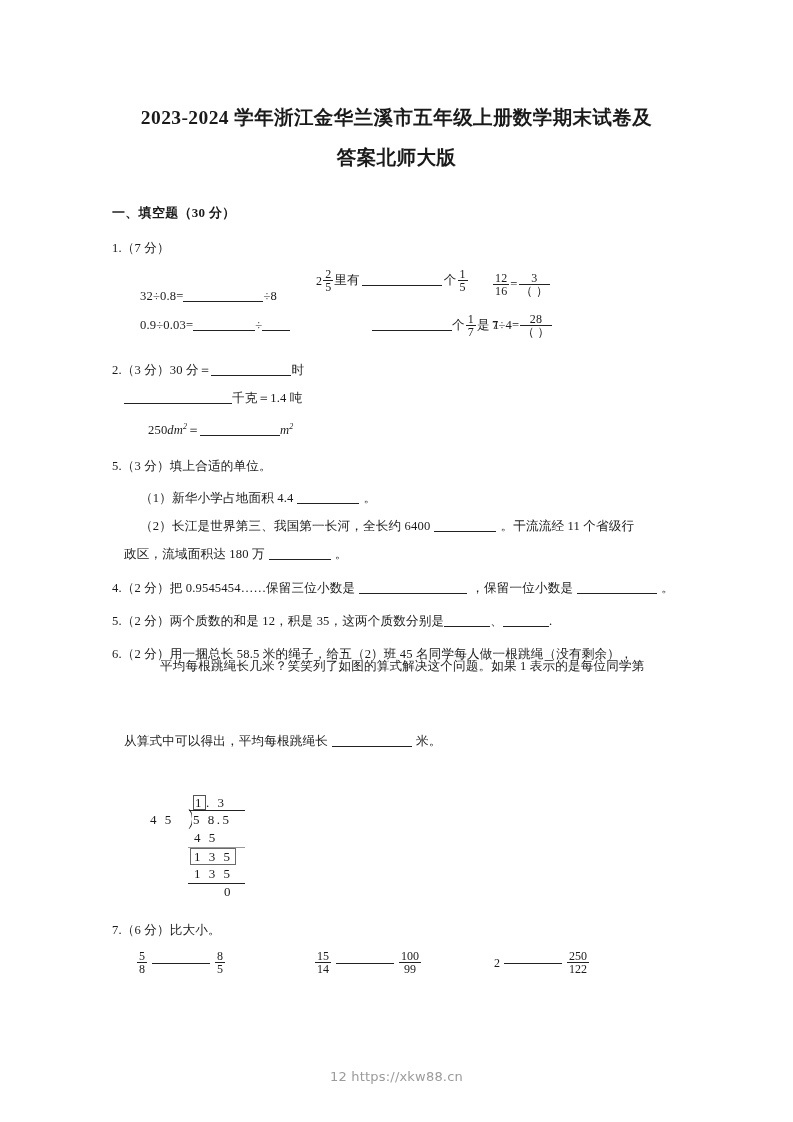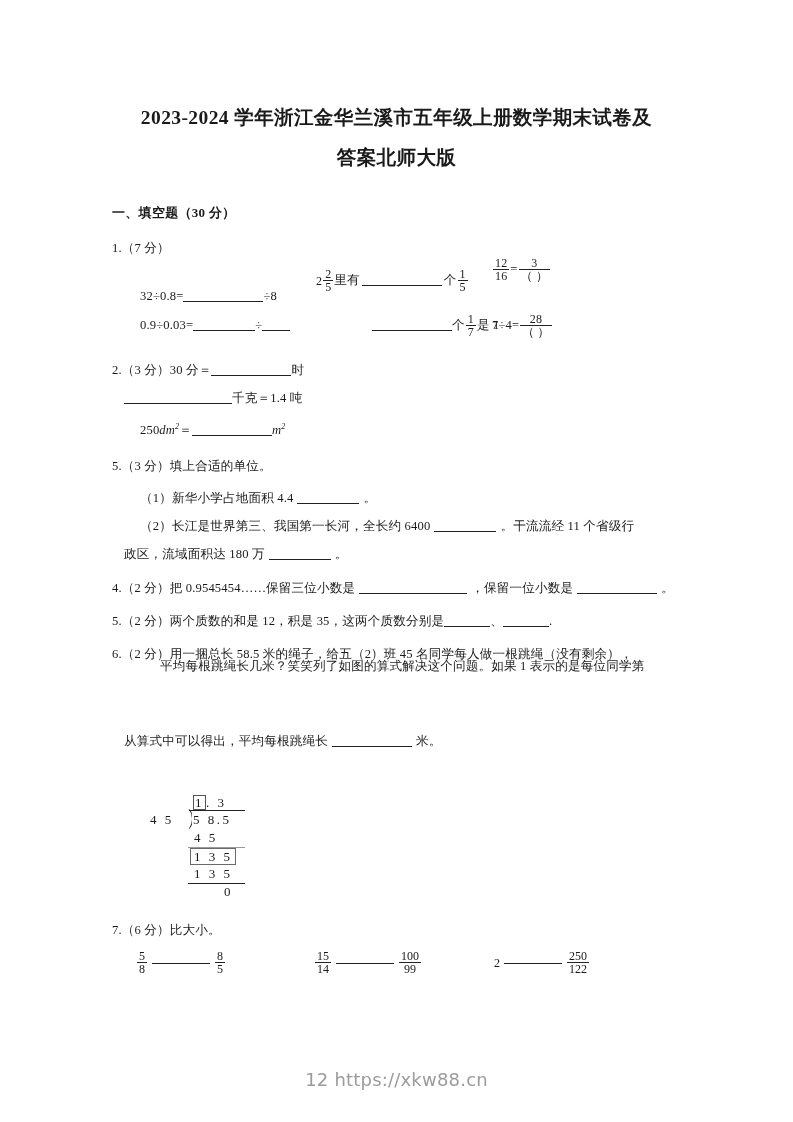--- a/index.html
+++ b/index.html
@@ -175,21 +175,21 @@
     margin: 0 4px;
   }
 
   
   .footer {
     position: absolute;
     left: 0;
     top: 1069px;
     width: 793px;
     text-align: center;
-    font-size: 18px;
+    font-size: 13px;
     color: #9b9b9b;
     font-family: "DejaVu Sans", "Liberation Sans", sans-serif;
     letter-spacing: 0.2px;
   }
 
   .unit-it {
     font-style: italic;
     font-family: "Liberation Serif", "DejaVu Serif", serif;
   }
   .sup { font-size: 8px; vertical-align: super; }
@@ -209,21 +209,21 @@
   <div class="q" style="left:112px; top:240px;">1.（7 分）</div>
 
   <div class="q" style="left:140px; top:272px;margin-top:16px;">
     <span>32÷0.8=</span><span class="blank b-lg"></span><span>÷8</span>
   </div>
 
   <div class="q" style="left:316px; top:268px;">
     <span class="mixed"><span class="whole">2</span><span class="frac"><span class="num">2</span><span class="den">5</span></span></span><span>里有</span><span class="blank b-lg" style="margin:0 2px;"></span><span>个</span><span class="frac"><span class="num">1</span><span class="den">5</span></span>
   </div>
 
-  <div class="q" style="left:492px; top:257px;">
+  <div class="q" style="left:492px; top:272px;">
     <span class="frac"><span class="num">12</span><span class="den">16</span></span><span>=</span><span class="frac"><span class="num">3</span><span class="den">（  ）</span></span>
   </div>
 
   <div class="q" style="left:140px; top:317px;text-align:right;">
     <span>0.9÷0.03=</span><span class="blank b-md"></span><span>÷</span><span class="blank b-xs"></span>
   </div>
 
   <div class="q" style="left:372px; top:313px;">
     <span class="blank b-lg"></span><span>个</span><span class="frac"><span class="num">1</span><span class="den">7</span></span><span>是 1</span>
   </div>
@@ -231,21 +231,21 @@
   <div class="q" style="left:492px; top:313px;">
     <span>7÷4=</span><span class="frac"><span class="num">28</span><span class="den">（  ）</span></span>
   </div>
 
   <div class="q" style="left:112px; top:362px;">
     <span>2.（3 分）30 分＝</span><span class="blank b-lg"></span><span>时</span>
   </div>
   <div class="q" style="left:124px; top:390px;">
     <span class="blank b-xl"></span><span>千克＝1.4 吨</span>
   </div>
-  <div class="q" style="left:140px; top:419px;">
+  <div class="q" style="left:148px; top:419px;">
     <span>250</span><span class="unit-it">dm</span><span class="sup unit-it">2</span><span>＝</span><span class="blank b-lg"></span><span class="unit-it">m</span><span class="sup unit-it">2</span>
   </div>
 
   <div class="q" style="left:112px; top:458px;">5.（3 分）填上合适的单位。</div>
   <div class="q" style="left:140px; top:490px;">
     <span>（1）新华小学占地面积 4.4</span><span class="blank b-md" style="margin:0 4px;"></span><span>。</span>
   </div>
   <div class="q" style="left:140px; top:518px;">
     <span>（2）长江是世界第三、我国第一长河，全长约 6400</span><span class="blank b-md" style="margin:0 4px;"></span><span>。干流流经 11 个省级行</span>
   </div>

